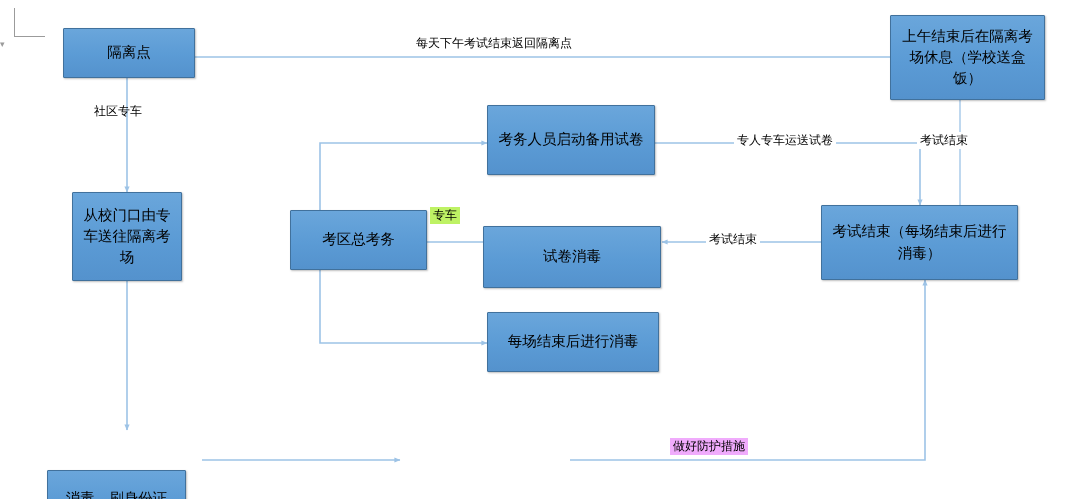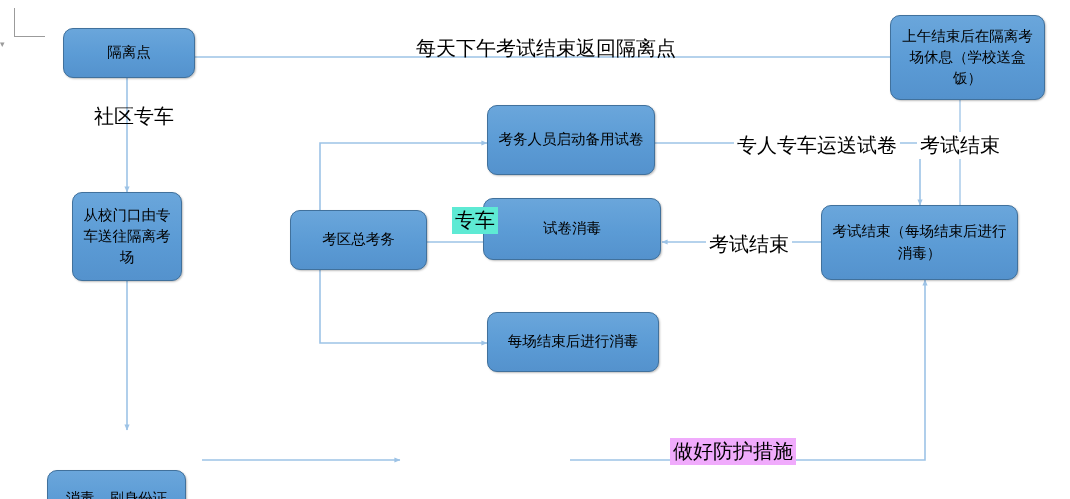--- a/index.html
+++ b/index.html
@@ -15,36 +15,36 @@
     width: 1070px;
     height: 499px;
     background: #ffffff;
     overflow: hidden;
   }
   .node {
     position: absolute;
     box-sizing: border-box;
     background: #5b9bd5;
     border: 1px solid #41719c;
-    border-radius: 10px;
+    border-radius: 1px;
     color: #000000;
     display: flex;
     align-items: center;
     justify-content: center;
     text-align: center;
     line-height: 1.45;
     font-size: 14.5px;
     padding: 2px 6px;
     box-shadow: 1px 1px 2px rgba(0,0,0,0.25);
     background-image: linear-gradient(to bottom, #6aa6db 0%, #5b9bd5 55%, #5492cd 100%);
   }
   .node span { display: block; }
   .edge-label {
     position: absolute;
-    font-size: 20px;
+    font-size: 12px;
     color: #000000;
     white-space: nowrap;
     background: transparent;
   }
   .doc-corner {
     position: absolute;
     border-left: 1px solid #9b9b9b;
     border-bottom: 1px solid #9b9b9b;
   }
   .doc-tick {
@@ -123,21 +123,21 @@
   </div>
 
   <div class="node" style="left:72px; top:192px; width:110px; height:89px;">
     <span>从校门口由专车送往隔离考场</span>
   </div>
 
   <div class="node" style="left:250px; top:210px; width:137px; height:60px;margin-left:40px;">
     <span>考区总考务</span>
   </div>
 
-  <div class="node" style="left:483px; top:198px; width:178px; height:62px;">
+  <div class="node" style="left:483px; top:226px; width:178px; height:62px;">
     <span>试卷消毒</span>
   </div>
 
   <div class="node" style="left:821px; top:205px; width:197px; height:75px;">
     <span>考试结束（每场结束后进行消毒）</span>
   </div>
 
   <div class="node" style="left:487px; top:312px; width:172px; height:60px;">
     <span>每场结束后进行消毒</span>
   </div>
@@ -148,19 +148,19 @@
 
 
   <div class="edge-label" style="left:416px; top:35px;">每天下午考试结束返回隔离点</div>
 
   <div class="edge-label" style="left:94px; top:103px;">社区专车</div>
 
   <div class="edge-label" style="left:734px; top:132px; background:#ffffff; padding:0 3px;">专人专车运送试卷</div>
 
   <div class="edge-label" style="left:917px; top:132px; background:#ffffff; padding:0 3px;">考试结束</div>
 
-  <div class="edge-label" style="left:452px; top:207px; background:#5eead4; padding:0 3px;">专车</div>
+  <div class="edge-label" style="left:430px; top:207px; background:#bef264; padding:0 3px;">专车</div>
 
   <div class="edge-label" style="left:706px; top:231px; background:#ffffff; padding:0 3px;">考试结束</div>
 
   <div class="edge-label" style="left:670px; top:438px; background:#f0abfc; padding:0 3px;">做好防护措施</div>
 
 </div>
 
 </body></html>

